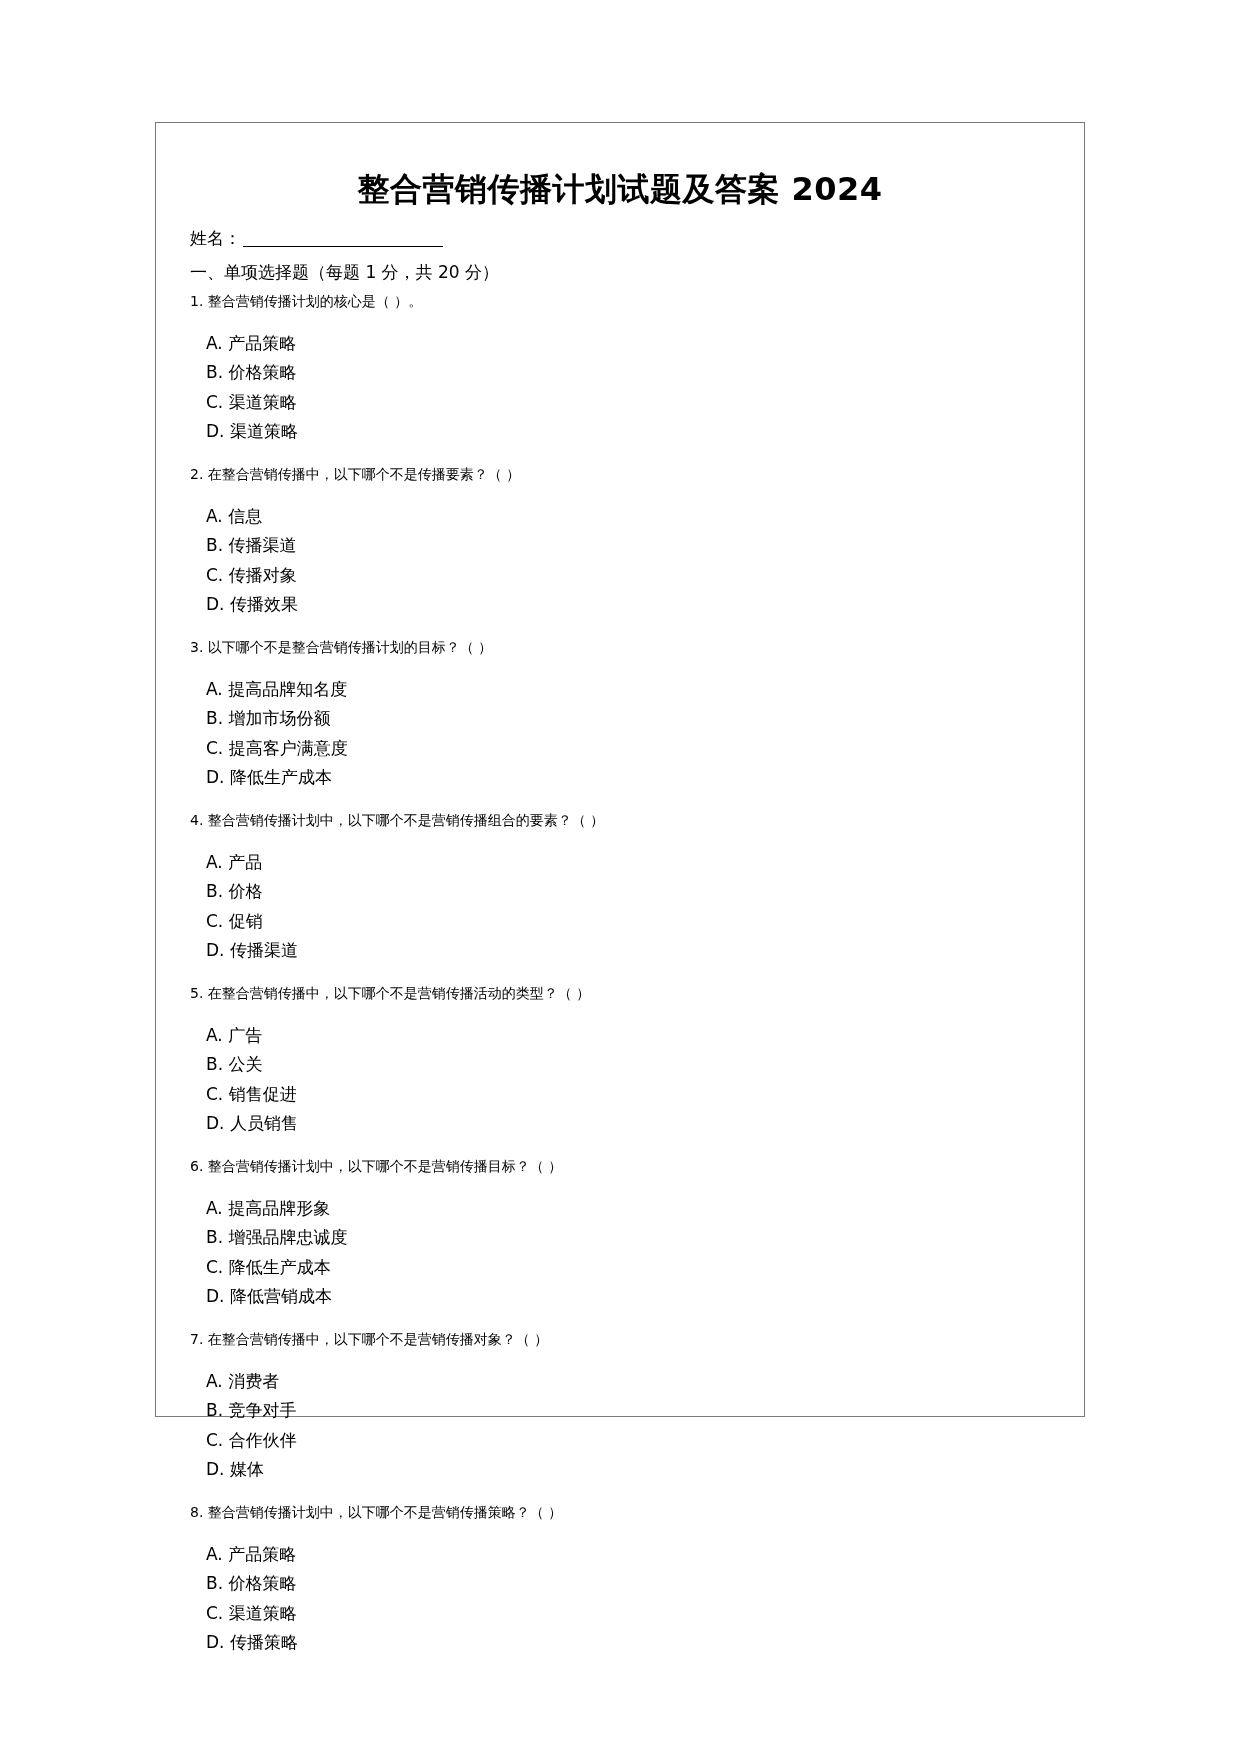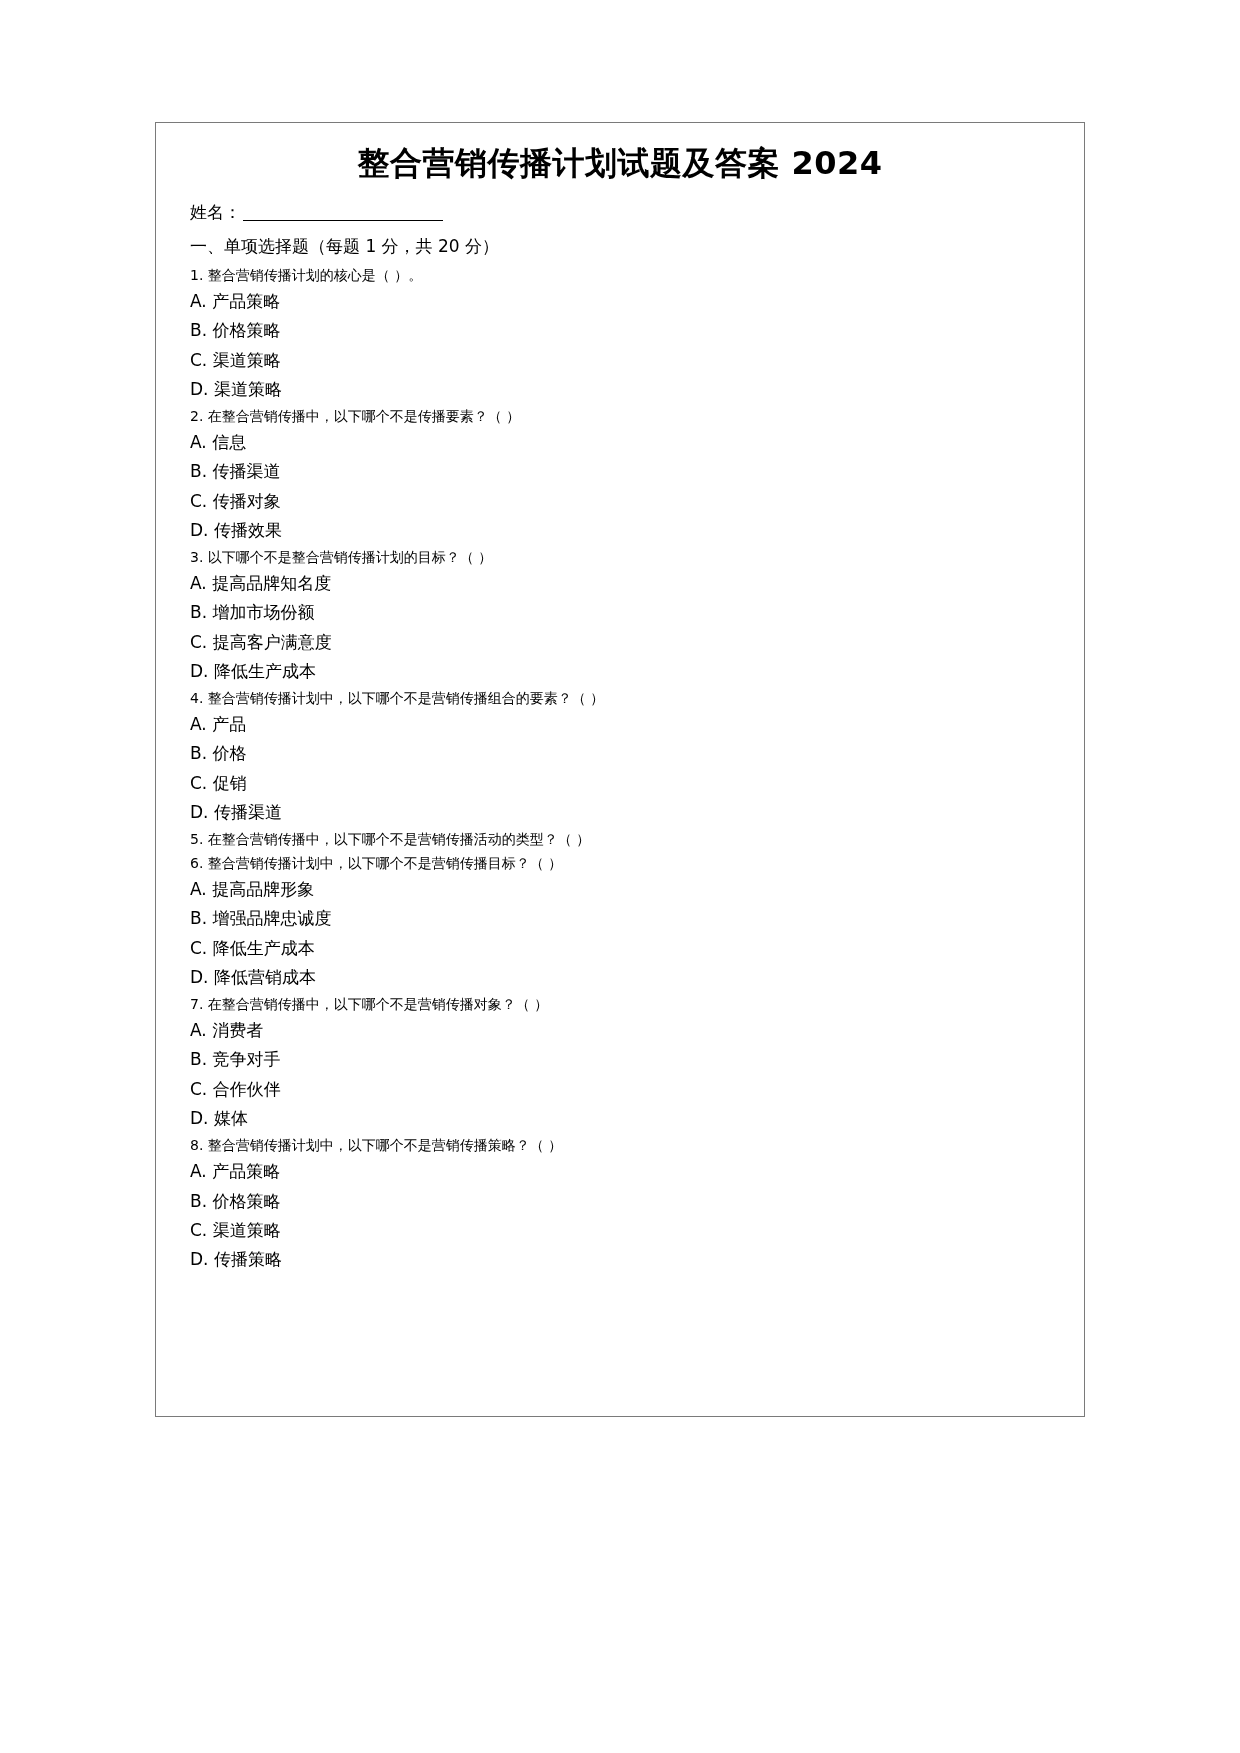--- a/index.html
+++ b/index.html
@@ -15,21 +15,21 @@
     position: relative;
   }
   .page {
     position: absolute;
     left: 155px;
     top: 122px;
     width: 930px;
     height: 1295px;
     border: 1px solid #7a7a7a;
     box-sizing: border-box;
-    padding: 14px 32px 0 32px;
+    padding: 40px 32px 0 32px;
   }
   .doc-title {
     font-family: "DejaVu Sans", "Liberation Sans", sans-serif;
     font-weight: bold;
     font-size: 32px;
     line-height: 1.3;
     text-align: center;
     margin: 6px 0 14px 0;
     letter-spacing: 0.5px;
   }
@@ -59,21 +59,21 @@
     margin: 0 0 0 2px;
     white-space: pre-wrap;
   }
   .q-opt {
     font-size: 17px;
     line-height: 1.72;
     margin: 0 0 0 2px;
     white-space: pre-wrap;
   }
   .opts {
-    margin: 0;
+    margin: 16px;
     padding: 0;
   }
   .block {
     margin: 0 0 0 0;
   }
 </style>
 </head>
 <body>
 
 <div class="page">
@@ -119,20 +119,26 @@
     <div class="opts">
       <div class="q-opt">A. 产品</div>
       <div class="q-opt">B. 价格</div>
       <div class="q-opt">C. 促销</div>
       <div class="q-opt">D. 传播渠道</div>
     </div>
   </div>
 
   <div class="block">
     <div class="q-stem">5. 在整合营销传播中，以下哪个不是营销传播活动的类型？（ ）</div>
+    <div class="opts">
+      <div class="q-opt">A. 广告</div>
+      <div class="q-opt">B. 公关</div>
+      <div class="q-opt">C. 销售促进</div>
+      <div class="q-opt">D. 人员销售</div>
+    </div>
   </div>
 
   <div class="block">
     <div class="q-stem">6. 整合营销传播计划中，以下哪个不是营销传播目标？（ ）</div>
     <div class="opts">
       <div class="q-opt">A. 提高品牌形象</div>
       <div class="q-opt">B. 增强品牌忠诚度</div>
       <div class="q-opt">C. 降低生产成本</div>
       <div class="q-opt">D. 降低营销成本</div>
     </div>

